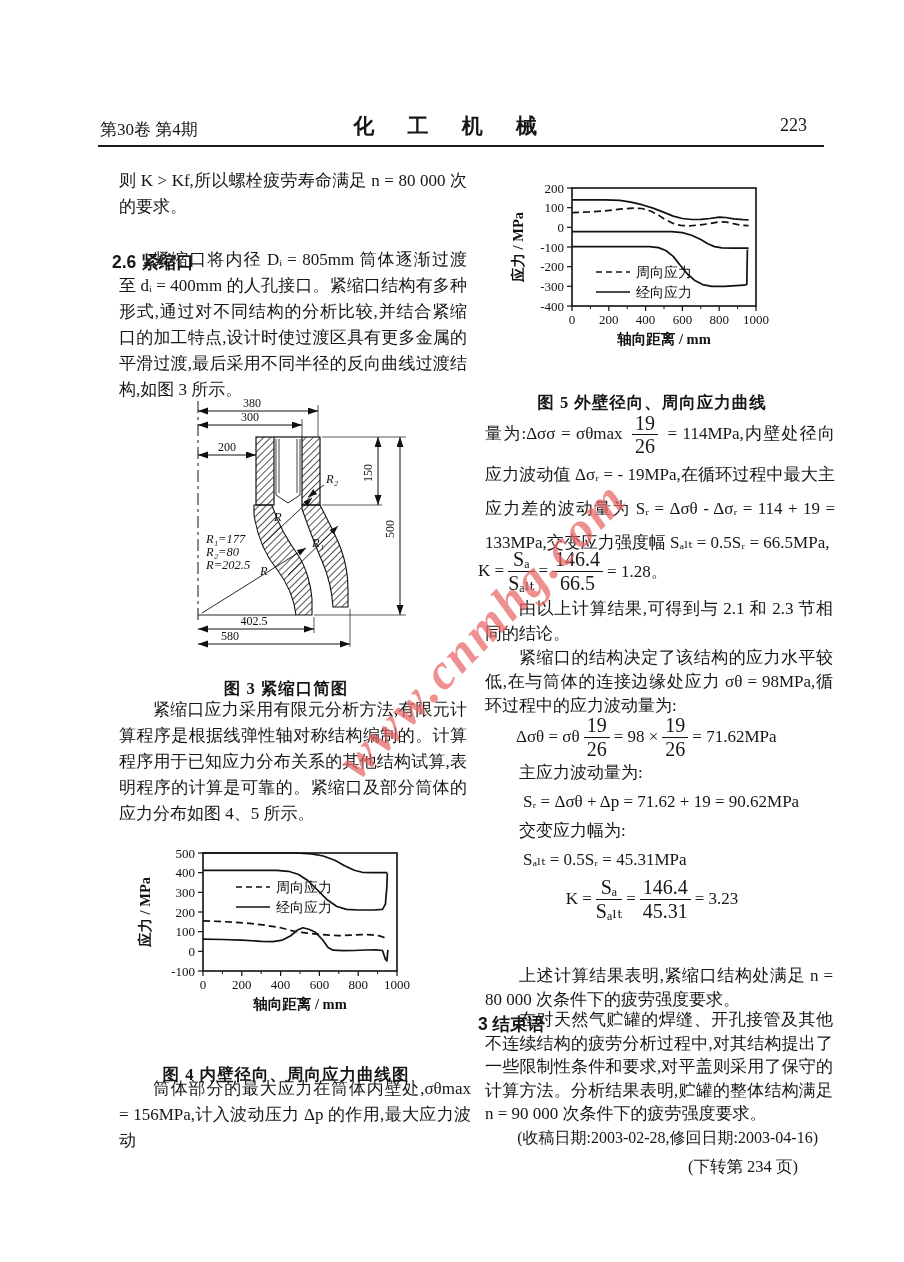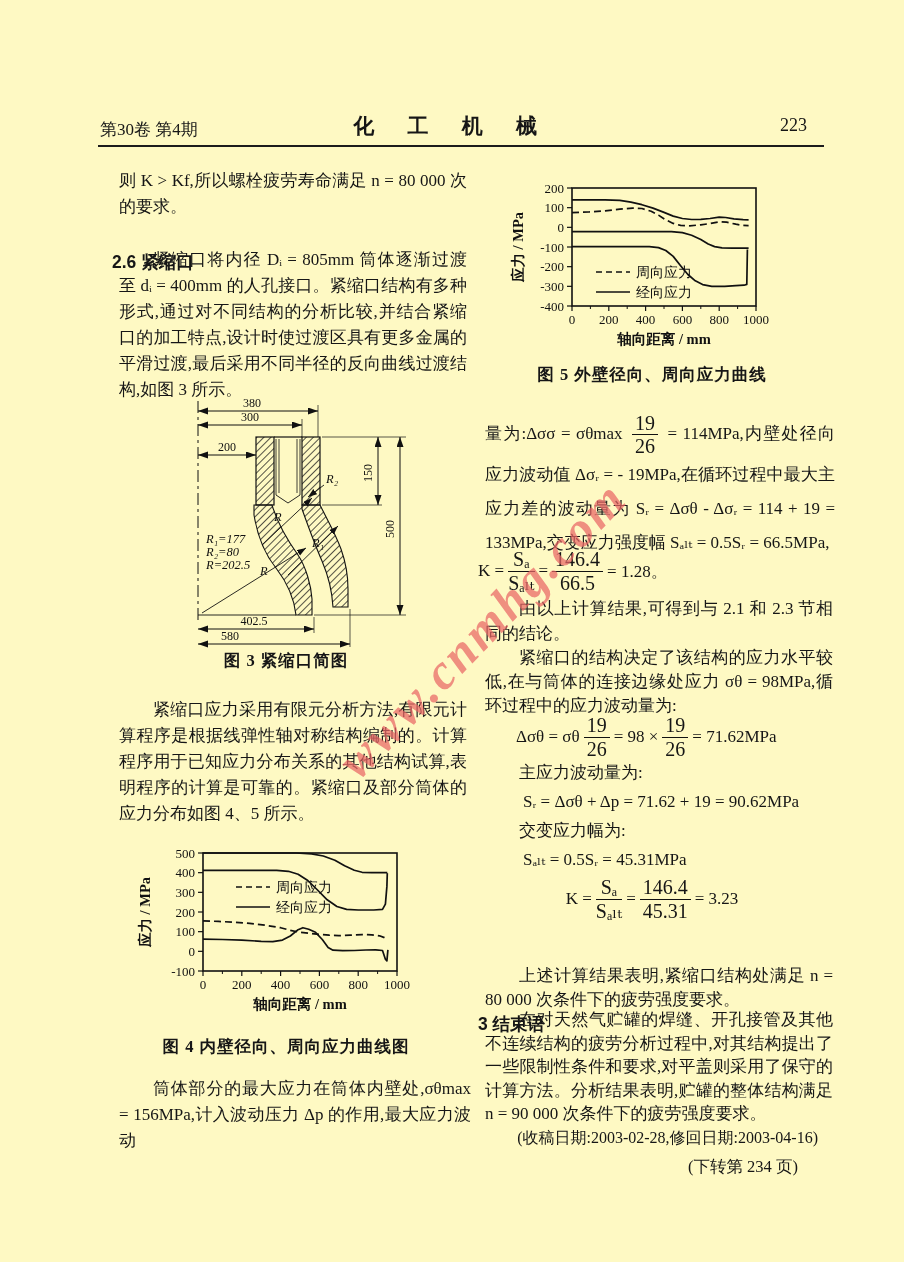--- a/index.html
+++ b/index.html
@@ -1,22 +1,22 @@
 <!DOCTYPE html>
 <html><head>
 <meta charset="utf-8">
 <style>
   html,body{margin:0;padding:0;background:#d8d6d0;}
-  #page{position:relative;width:904px;height:1262px;background:#fef9c3;overflow:hidden;
+  #page{position:relative;width:904px;height:1262px;background:#ffffff;overflow:hidden;
         font-family:"Liberation Serif","DejaVu Serif",serif;color:#161616;}
   .abs{position:absolute;}
   .para{font-size:17px;line-height:26px;text-align:justify;margin-left:7px;}
   .ind{text-indent:2em;}
   .hsec{font-family:"Liberation Sans","DejaVu Sans",sans-serif;font-weight:700;font-size:17.5px;margin-top:28px;}
-  .figcap{font-weight:700;font-size:16.5px;text-align:center;letter-spacing:1px;}
+  .figcap{font-weight:700;font-size:16.5px;text-align:center;letter-spacing:1px;margin-top:28px;}
   .hdr{font-size:17px;}
   .rule{background:#1c1c1c;height:2px;}
   .frac{display:inline-flex;flex-direction:column;text-align:center;vertical-align:middle;
         line-height:1.12;font-size:20px;margin:0 4px;}
   .frac .num{border-bottom:1.4px solid #111;padding:0 3px;}
   .formula{display:flex;align-items:center;font-size:17px;}
   .watermark{transform:rotate(-46deg);transform-origin:center;
         font-style:italic;font-weight:700;font-size:50px;letter-spacing:3px;
         color:rgba(233,101,101,0.72);white-space:nowrap;pointer-events:none;z-index:5;}
   svg text{font-family:"Liberation Serif","DejaVu Serif",serif;fill:#111;}

